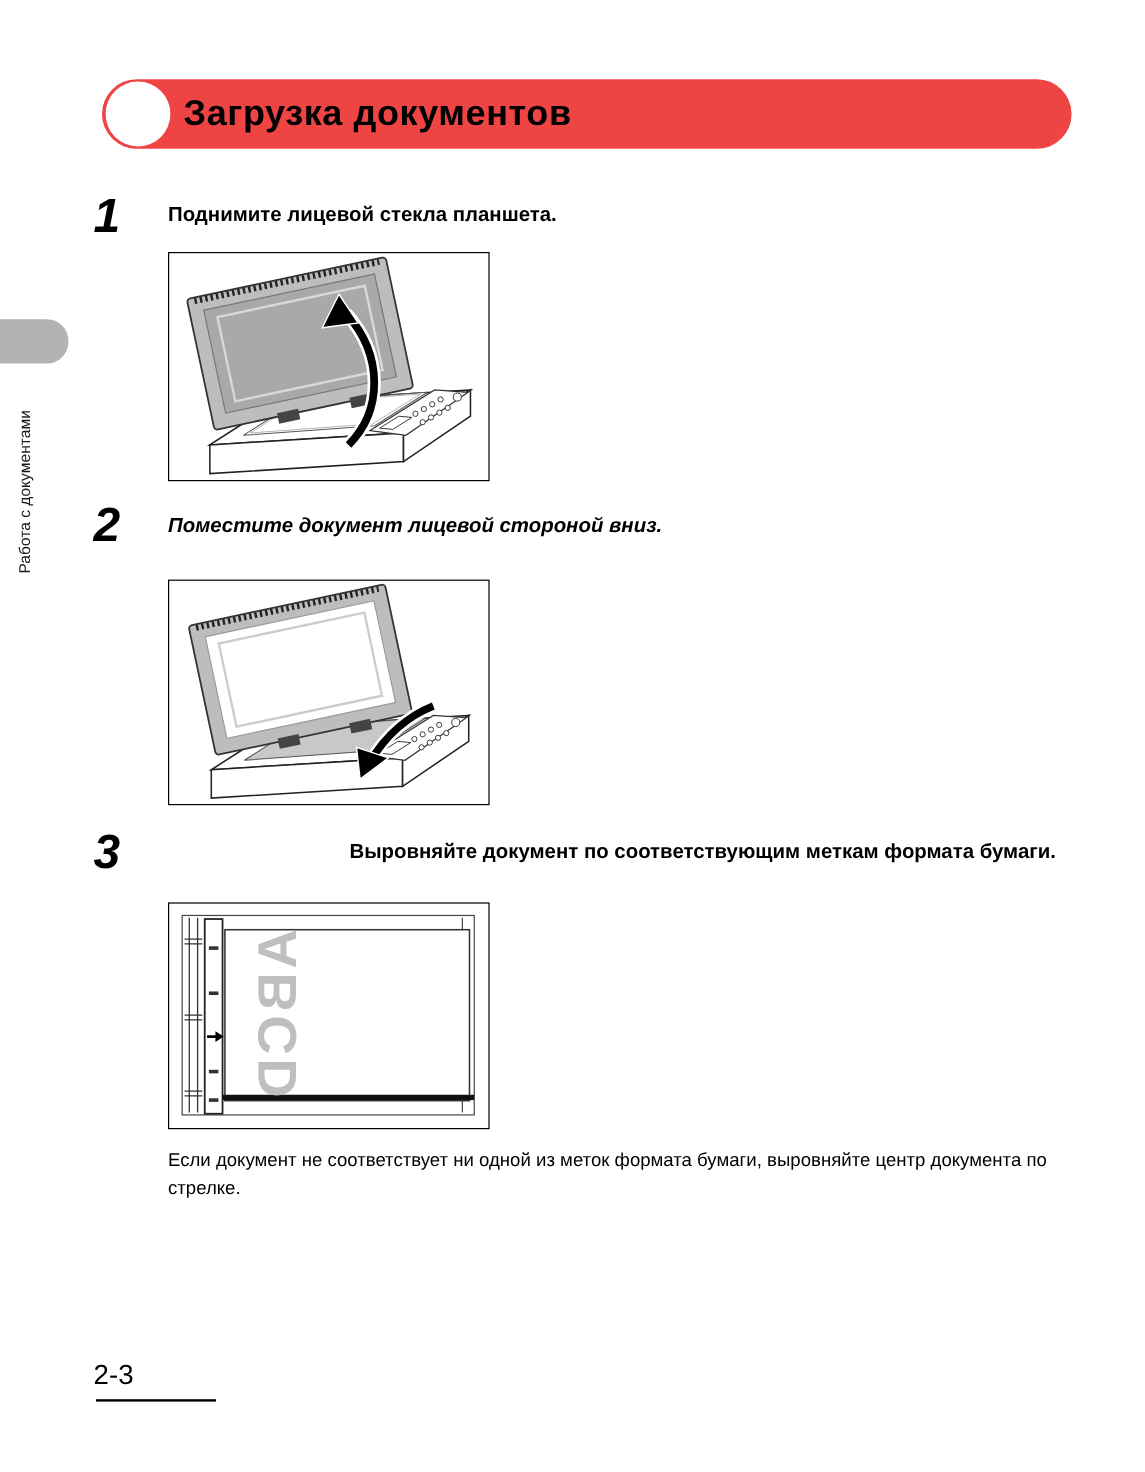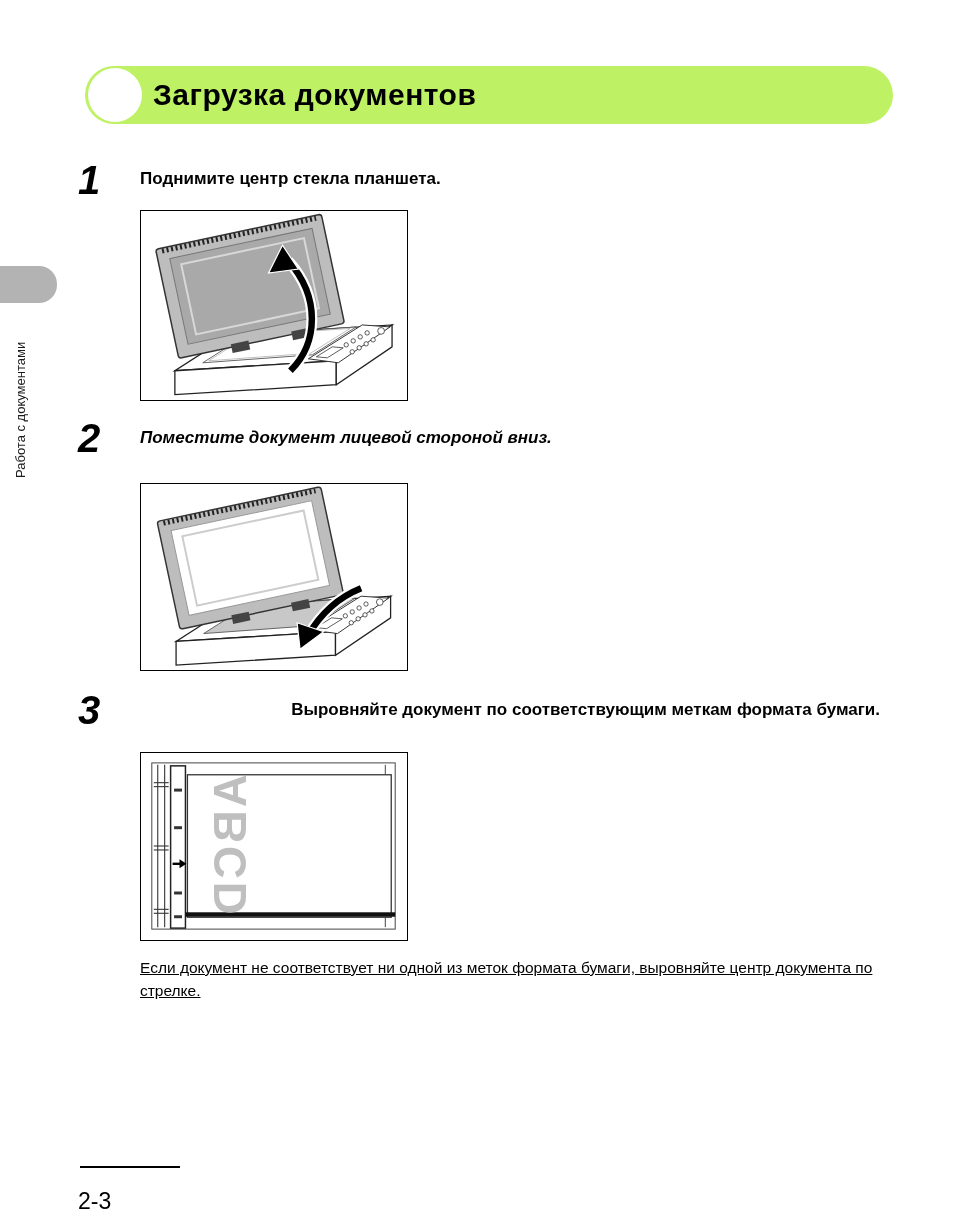--- a/index.html
+++ b/index.html
@@ -42,44 +42,44 @@
   .figure-box{
     position:absolute;left:140px;width:268px;
     border:1.5px solid #000;background:#fff;box-sizing:border-box;
   }
   .figure-box svg{display:block;}
   #num1{top:160px;} #txt1{top:169px;} #fig1{top:210px;height:191px;}
   #num2{top:418px;} #txt2{top:428px;font-style:italic;} #fig2{top:483px;height:188px;}
   #num3{top:690px;} #txt3{top:700px;text-align:right;} #fig3{top:752px;height:189px;}
   .note-text{
     position:absolute;left:140px;top:956px;width:740px;
-    font-size:15.5px;line-height:1.5;font-weight:normal;text-decoration:underline;
+    font-size:15.5px;line-height:1.5;font-weight:normal;
   }
   
   .footer-rule{
     position:absolute;left:80px;top:1166px;width:100px;height:0;
     border-top:2px solid #000;
   }
   .page-number{
-    position:absolute;left:78px;top:1188px;font-size:23px;text-align:center;
+    position:absolute;left:78px;top:1132px;font-size:23px;text-align:center;
   }
 </style>
 </head>
 <body>
 
-<div class="header-band" style="background: #bef264;">
+<div class="header-band" style="background: #ef4444;">
   <div class="header-bullet"></div>
   <div class="header-title">Загрузка документов</div>
 </div>
 
 <div class="side-tab" style="background: rgb(179, 179, 179);"></div>
 <div class="side-vlabel">Работа с документами</div>
 
 <div id="num1" class="step-number">1</div>
-<div id="txt1" class="step-text">Поднимите центр стекла планшета.</div>
+<div id="txt1" class="step-text">Поднимите лицевой стекла планшета.</div>
 <div id="fig1" class="figure-box">
   <svg width="265" height="188" viewBox="0 0 266 188">
 
     <g>
       <polygon points="34,160 196,150 252,114 90,124" fill="#fff" stroke="#222" stroke-width="1.3"></polygon>
       <polygon points="34,160 196,150 196,174 34,184" fill="#fff" stroke="#222" stroke-width="1.3"></polygon>
       <polygon points="196,150 252,114 252,136 196,174" fill="#fff" stroke="#222" stroke-width="1.3"></polygon>
       <polygon points="62,152 172,144 216,116 106,124" fill="#fff" stroke="#555" stroke-width="0.9"></polygon>
       <polygon points="68,150 170,142.5 210,117.5 108,124.5" fill="none" stroke="#999" stroke-width="0.6"></polygon>
 

